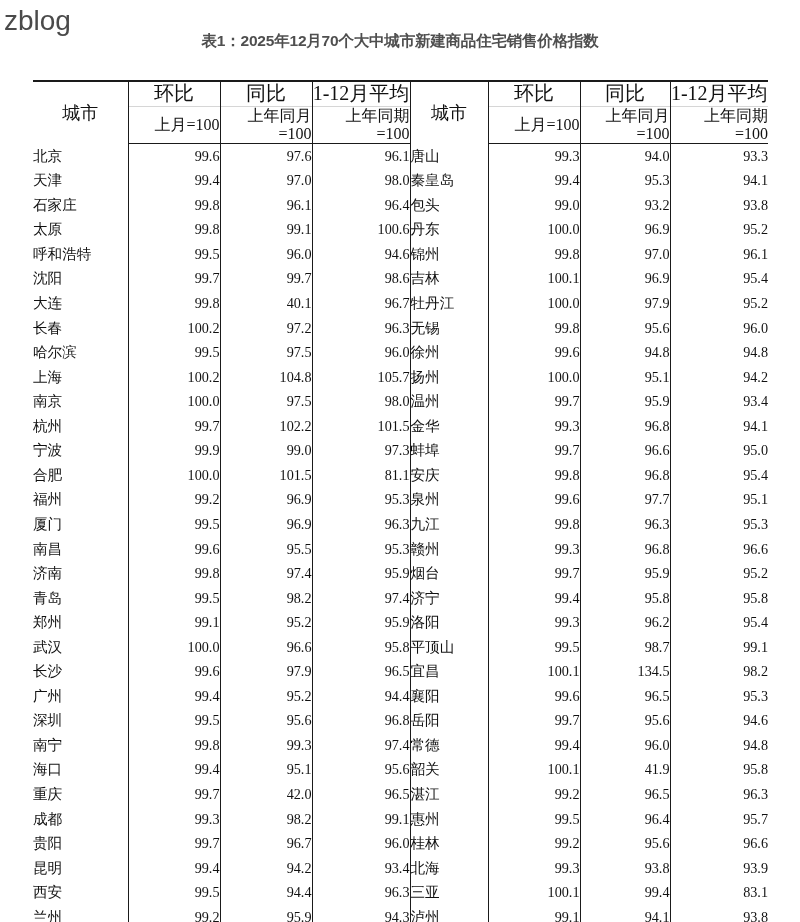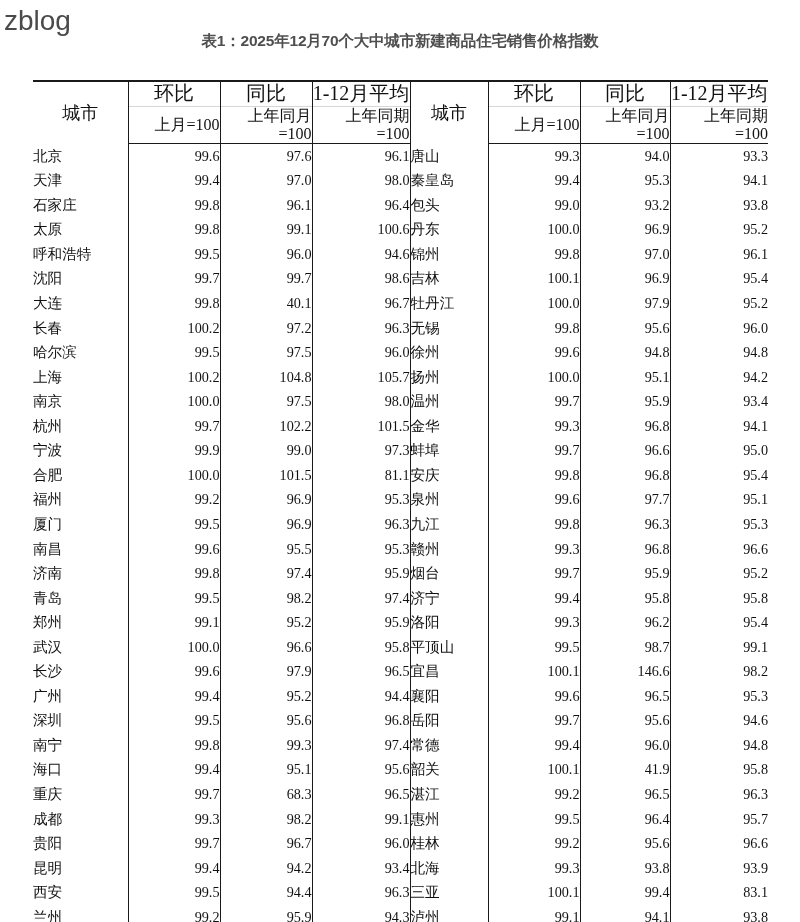--- a/index.html
+++ b/index.html
@@ -380,21 +380,21 @@
             <td class="num">98.7</td>
             <td class="num">99.1</td>
           </tr>
           <tr class="datarow">
             <td class="city nolb"><span>长</span><span>沙</span></td>
             <td class="num">99.6</td>
             <td class="num">97.9</td>
             <td class="num">96.5</td>
             <td class="city"><span>宜</span><span>昌</span></td>
             <td class="num">100.1</td>
-            <td class="num">146.6</td>
+            <td class="num">134.5</td>
             <td class="num">98.2</td>
           </tr>
           <tr class="datarow">
             <td class="city nolb"><span>广</span><span>州</span></td>
             <td class="num">99.4</td>
             <td class="num">95.2</td>
             <td class="num">94.4</td>
             <td class="city"><span>襄</span><span>阳</span></td>
             <td class="num">99.6</td>
             <td class="num">96.5</td>
@@ -426,21 +426,21 @@
             <td class="num">95.1</td>
             <td class="num">95.6</td>
             <td class="city"><span>韶</span><span>关</span></td>
             <td class="num">100.1</td>
             <td class="num">41.9</td>
             <td class="num">95.8</td>
           </tr>
           <tr class="datarow">
             <td class="city nolb"><span>重</span><span>庆</span></td>
             <td class="num">99.7</td>
-            <td class="num">68.3</td>
+            <td class="num">42.0</td>
             <td class="num">96.5</td>
             <td class="city"><span>湛</span><span>江</span></td>
             <td class="num">99.2</td>
             <td class="num">96.5</td>
             <td class="num">96.3</td>
           </tr>
           <tr class="datarow">
             <td class="city nolb"><span>成</span><span>都</span></td>
             <td class="num">99.3</td>
             <td class="num">98.2</td>

